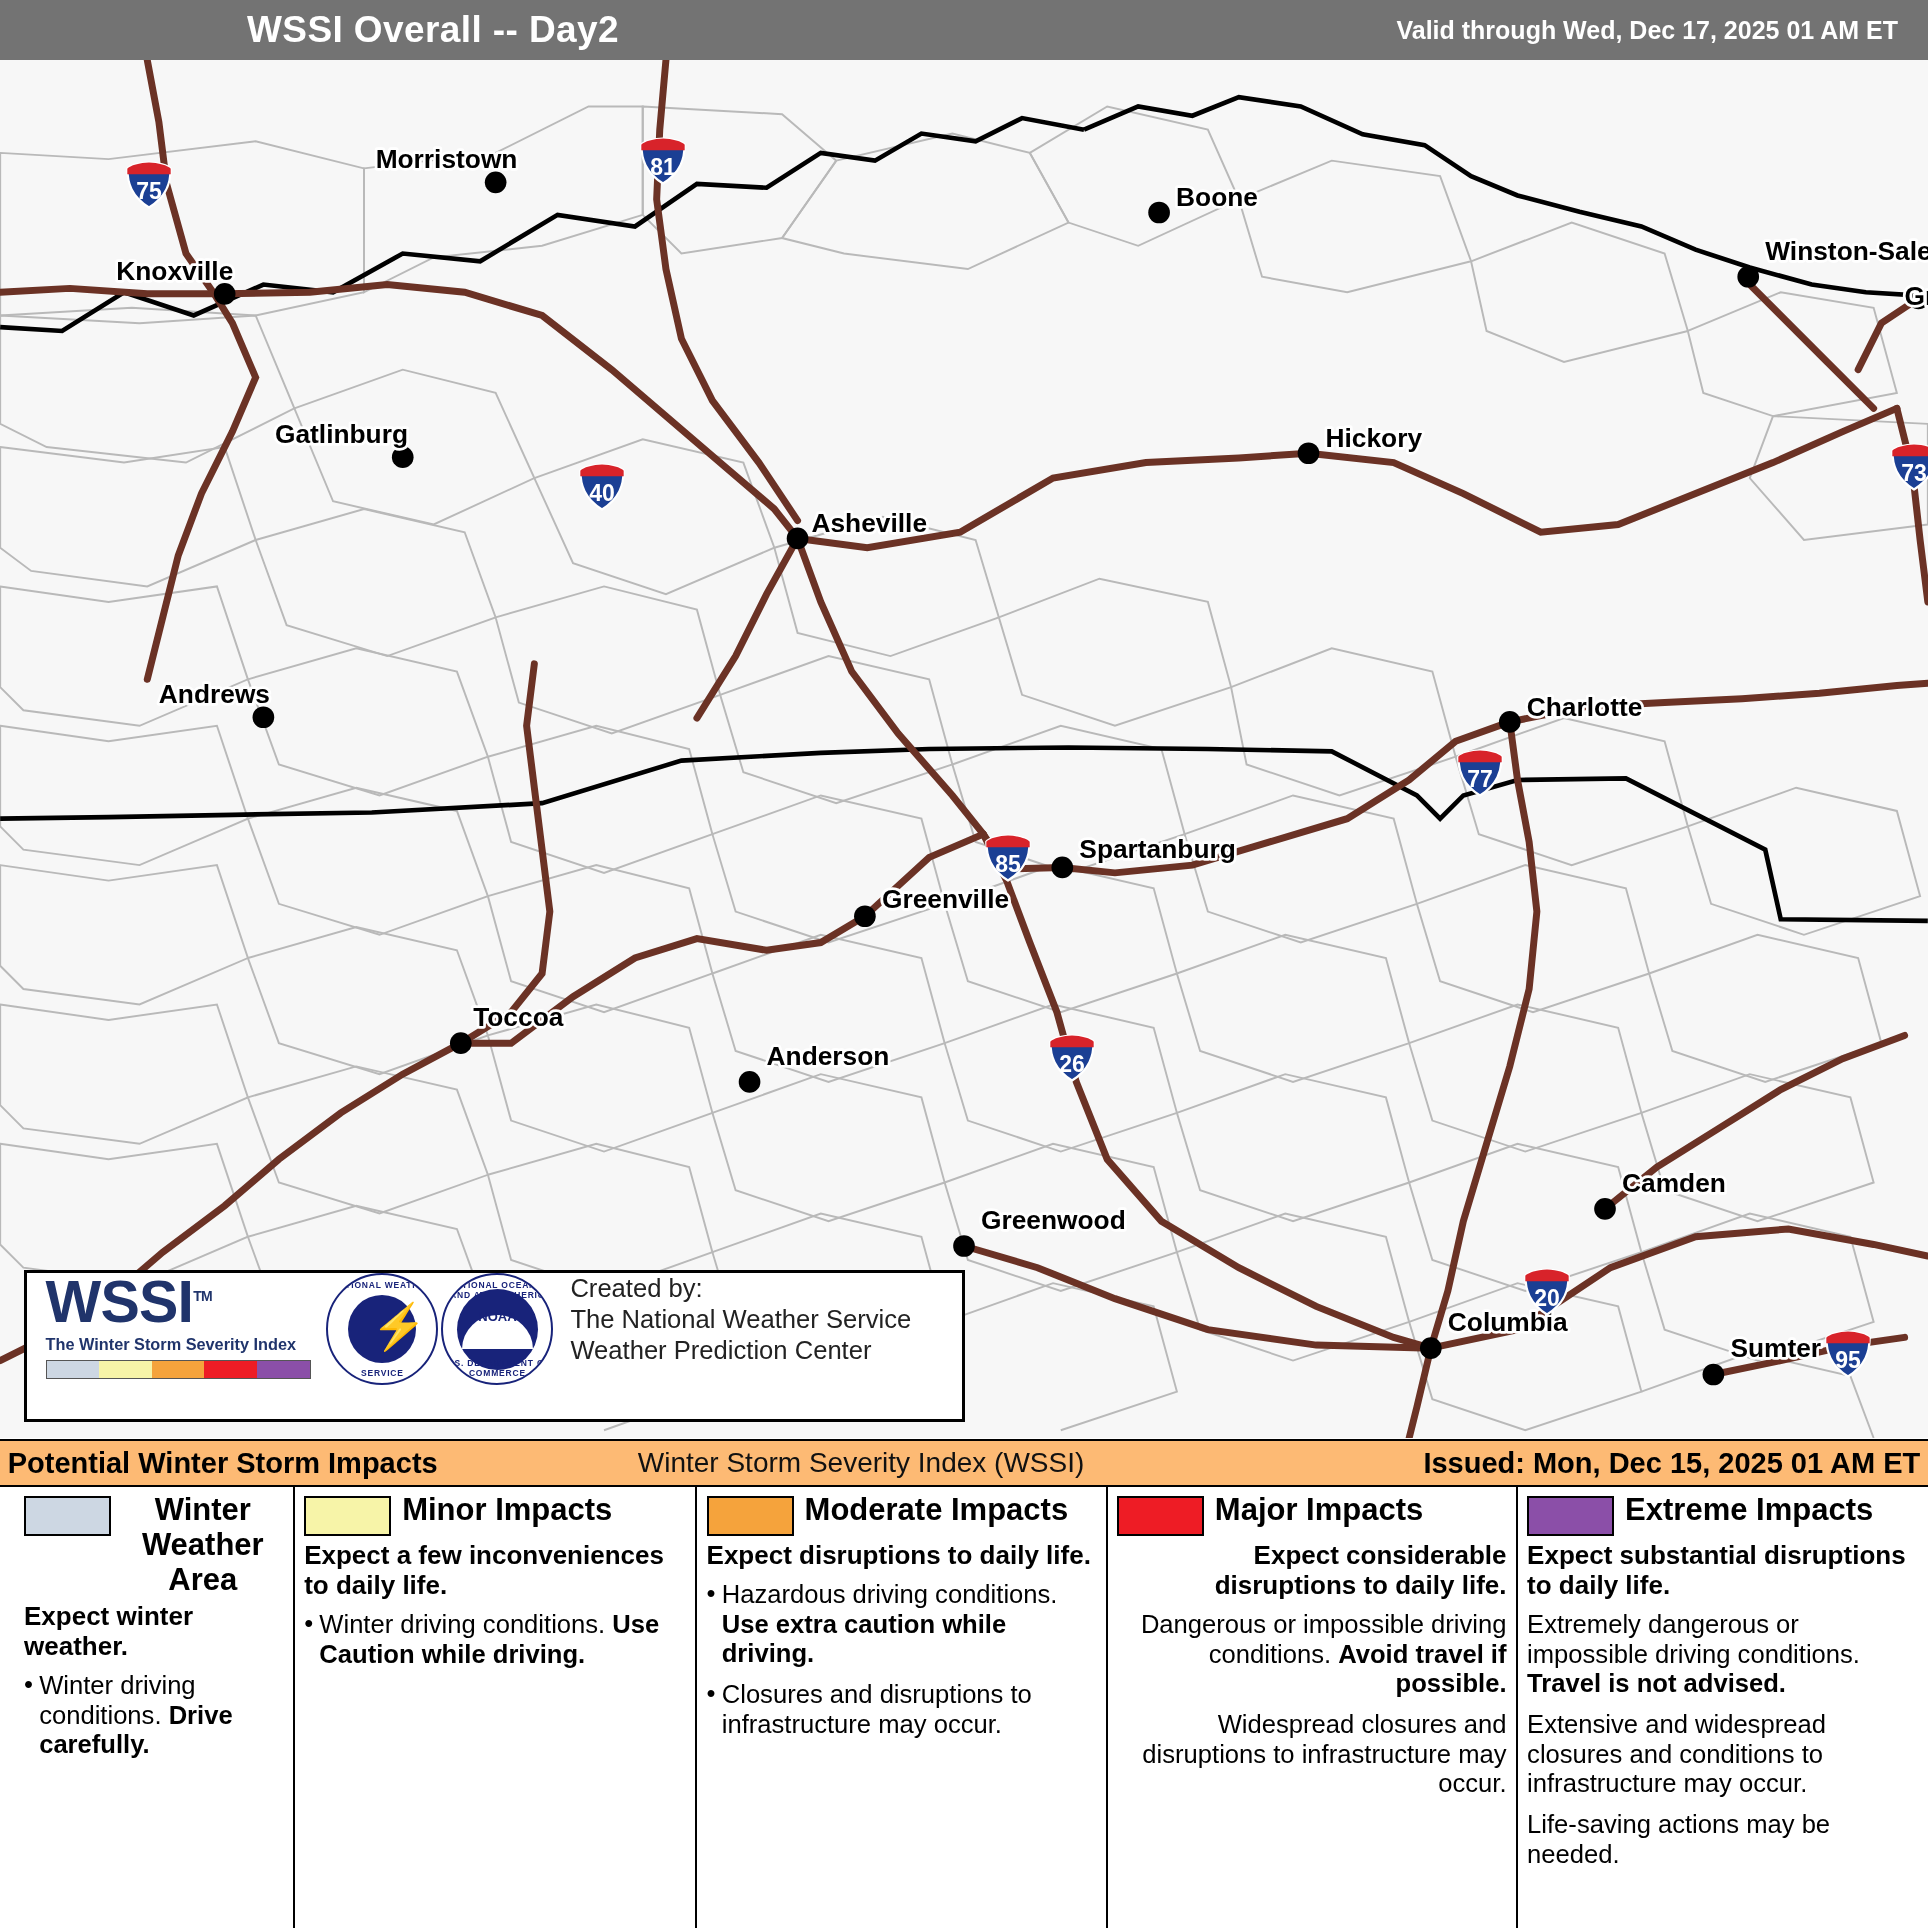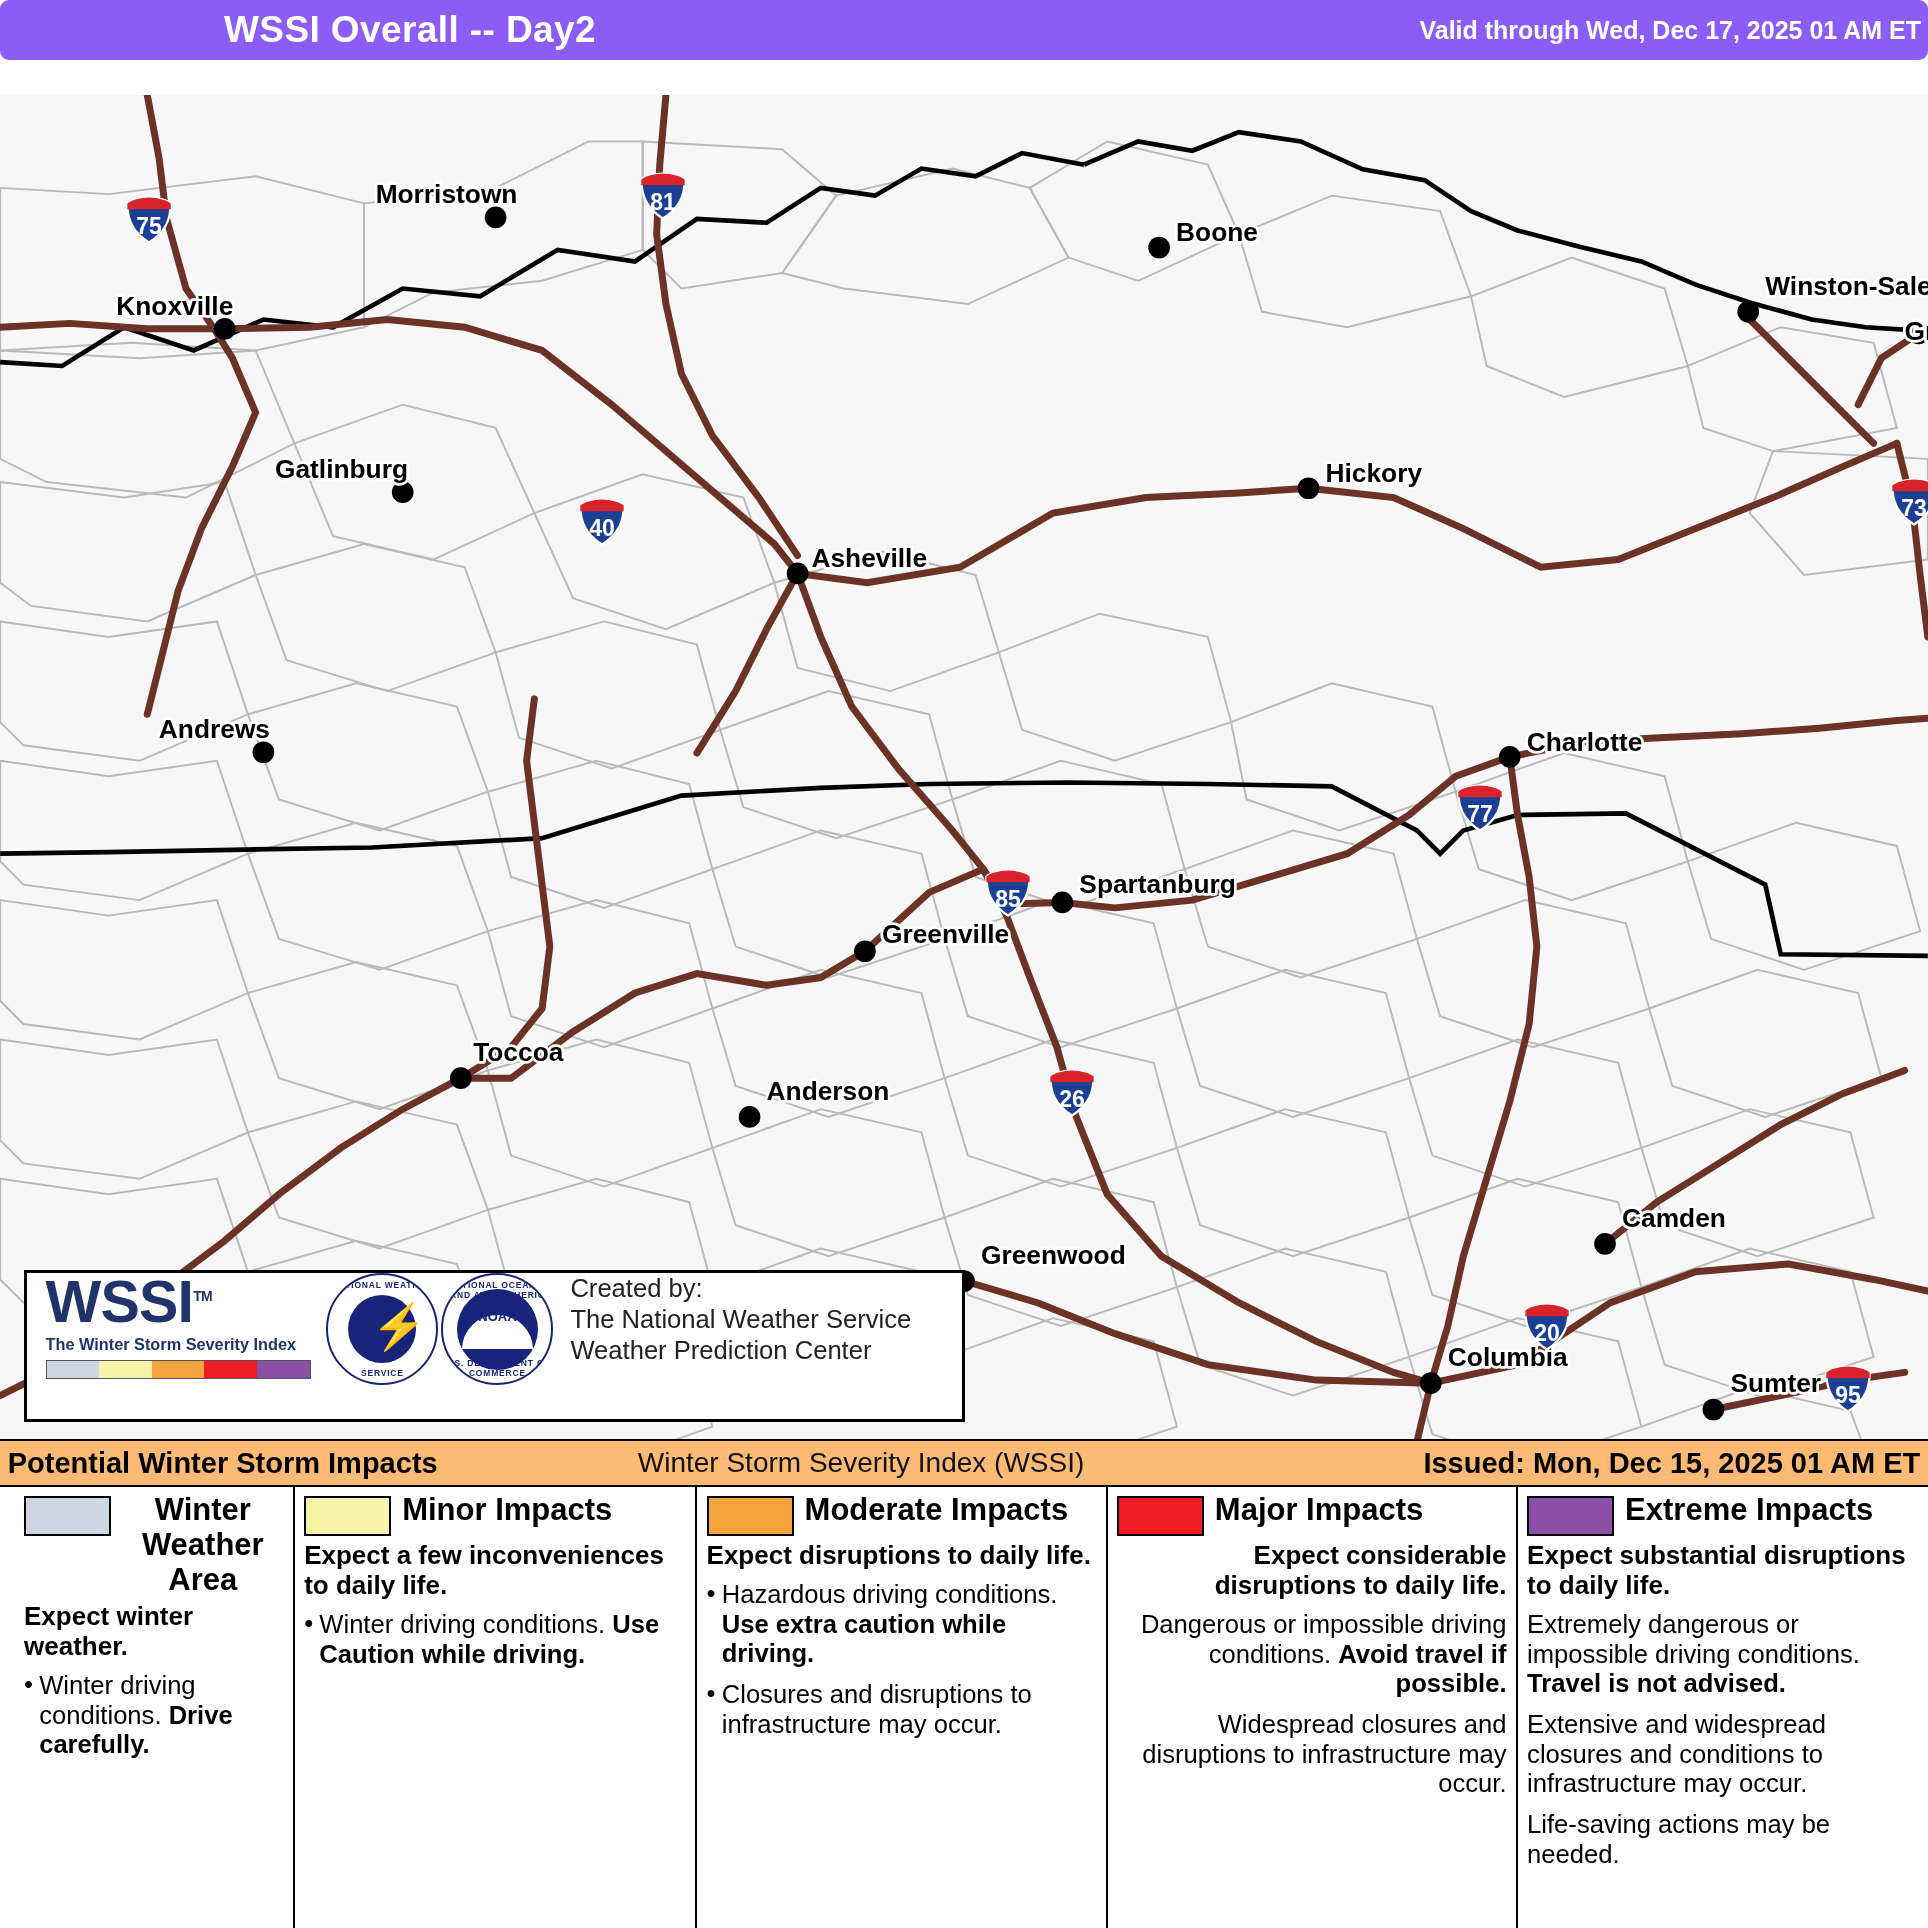--- a/index.html
+++ b/index.html
@@ -18,49 +18,47 @@
     width: 1928px;
     height: 1928px;
   }
 
   
   .header {
     position: absolute;
     left: 0; top: 0;
     width: 1928px;
     height: 60px;
-    background: #8b5cf6;
+    background: #737373;
     color: #ffffff;
     display: flex;
     align-items: center;
     justify-content: space-between;
     box-sizing: border-box;
-    padding: 0 7px;
-    border-radius: 9px;
+    padding: 0 30px;
   }
   .header-title {
     font-size: 37px;
     font-weight: bold;
     letter-spacing: 0.4px;
     margin-left: 217px;
   }
   .header-valid {
     font-size: 25px;
     font-weight: bold;
   }
 
   
   .map {
     position: absolute;
     left: 0; top: 60px;
     width: 1928px;
     height: 1378px;
     background: #f7f7f7;
     overflow: hidden;
-    margin-top: 35px;
   }
   .map svg { display: block; }
 
   .city-dot {
     fill: #000000;
   }
   .city-label {
     font-family: "Liberation Sans", sans-serif;
     font-size: 34px;
     font-weight: bold;

